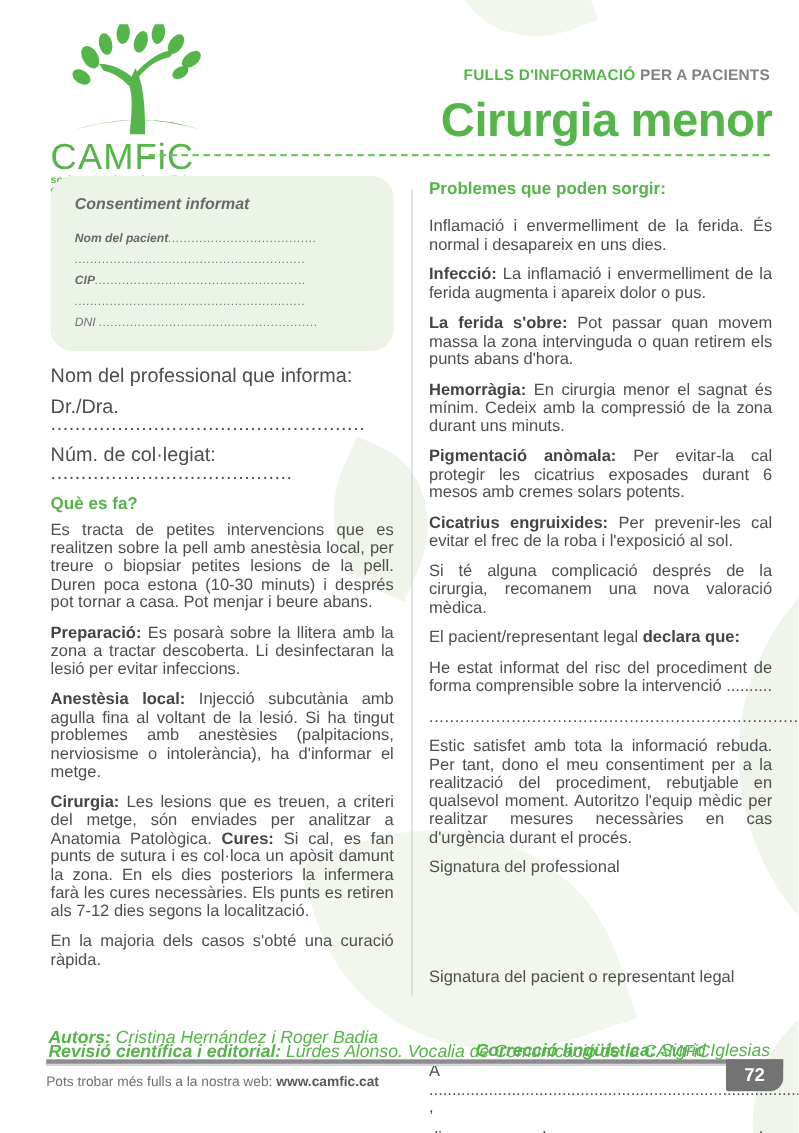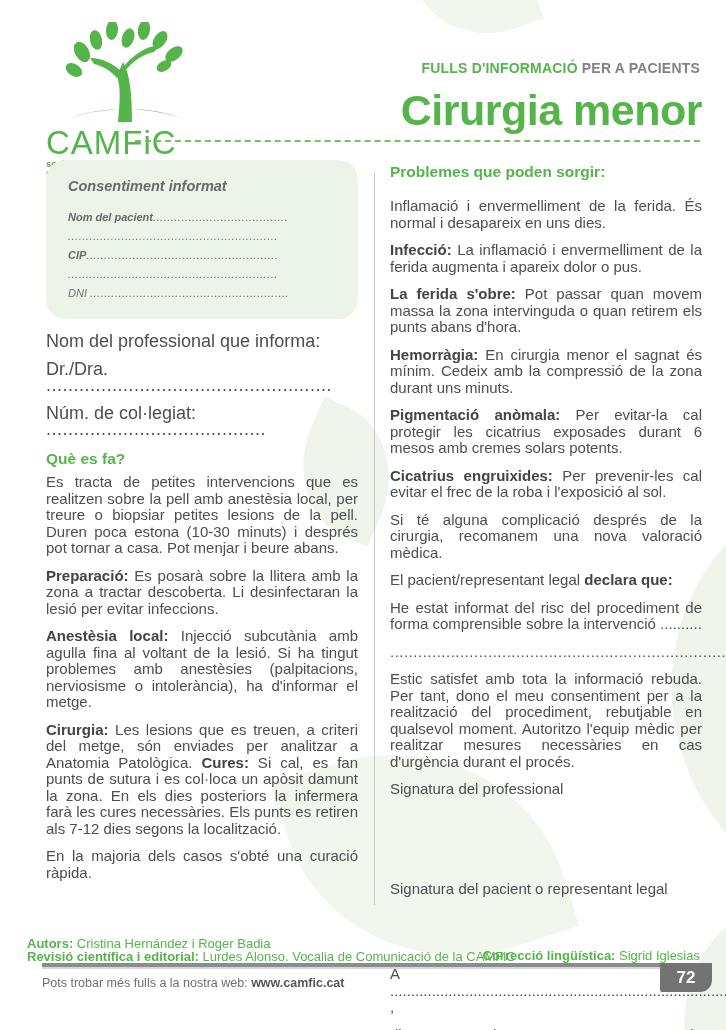--- a/index.html
+++ b/index.html
@@ -45,21 +45,21 @@
   .c-rep{text-align:justify;word-break:normal;}
   .dots{letter-spacing:.5px;}
   
   .prof-line{font-size:18px;line-height:16px;margin:12px 0 10px 0;}
   
   .sig{margin-bottom:0;}
   .gap-lg{height:72px;}
   .gap-md{height:58px;}
   .place-line{margin-bottom:14px;}
   
-  .credits{position:absolute;left:27px;right:26px;top:938px;font-size:13px;line-height:12.5px;color:#55b44a;z-index:2;}
+  .credits{position:absolute;left:44px;right:26px;top:938px;font-size:16px;line-height:12.5px;color:#55b44a;z-index:2;font-style:italic;}
   .credit-right{position:absolute;right:0;top:12px;}
   .footer-bar{position:absolute;left:42px;right:14px;top:963px;height:4px;background:#8a8c8e;border-bottom:2px solid #d6d7d8;z-index:2;}
   .web-line{position:absolute;left:42px;top:976px;font-size:12.5px;color:#6d6f71;z-index:2;}
   .web-line b{color:#57585a;}
   .page-num{
     position:absolute;right:14px;top:963px;width:52px;height:29px;
     background:#737373;color:#ffffff;font-size:17px;font-weight:700;
     display:flex;align-items:center;justify-content:center;
     border-radius:0 0 12px 2px;z-index:3;
   }

